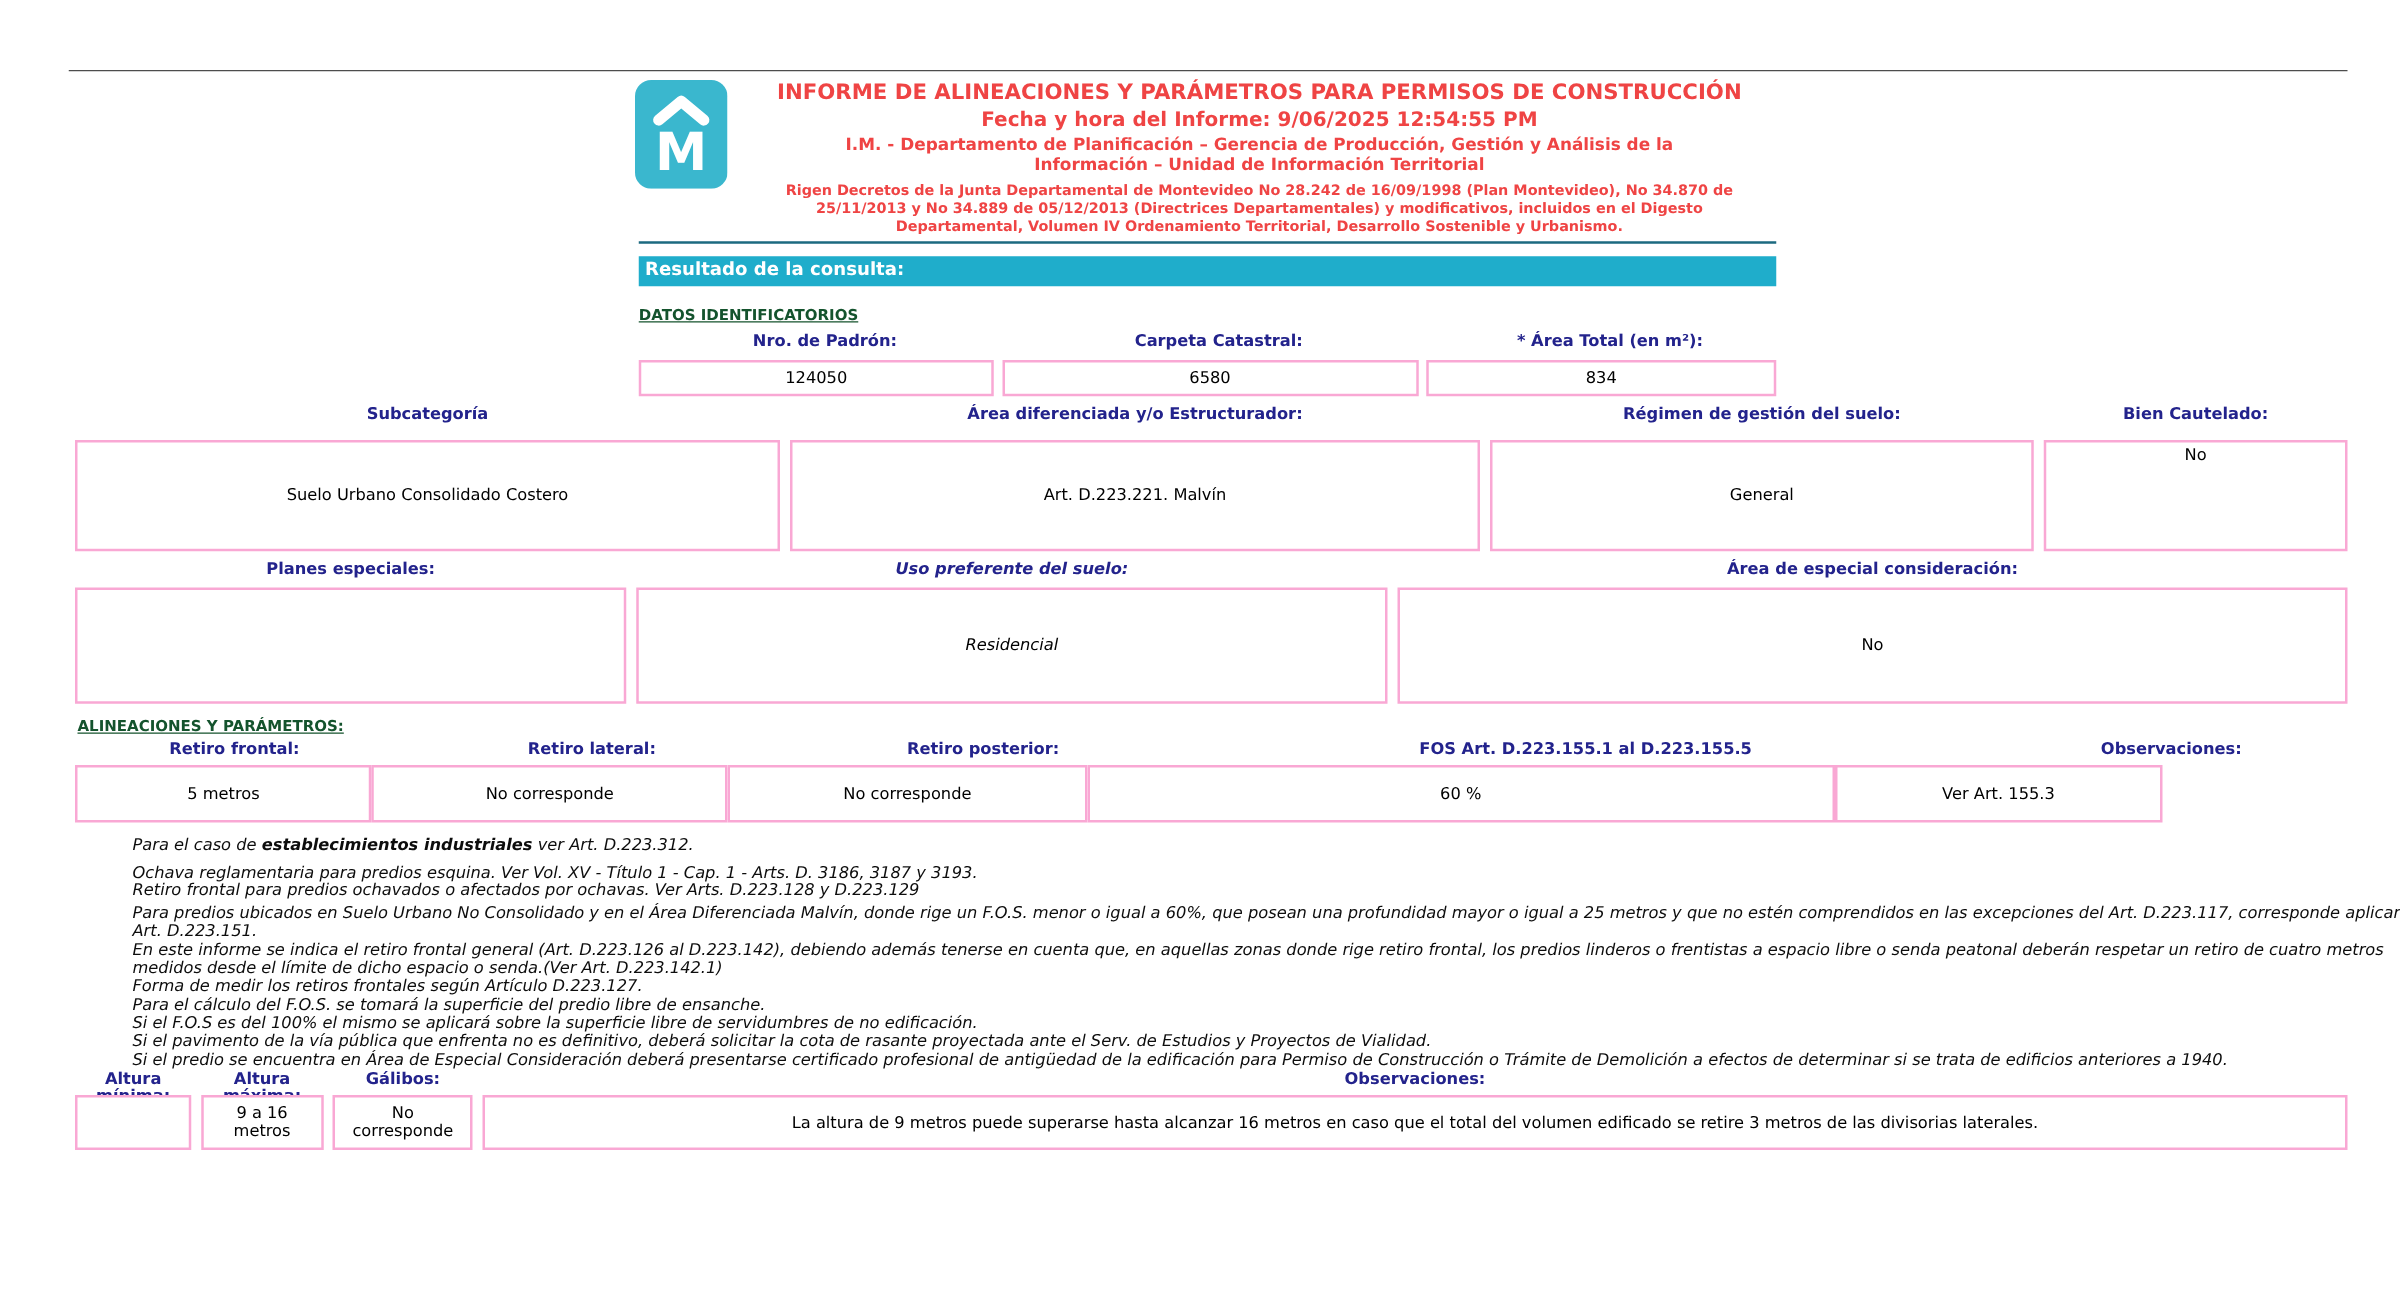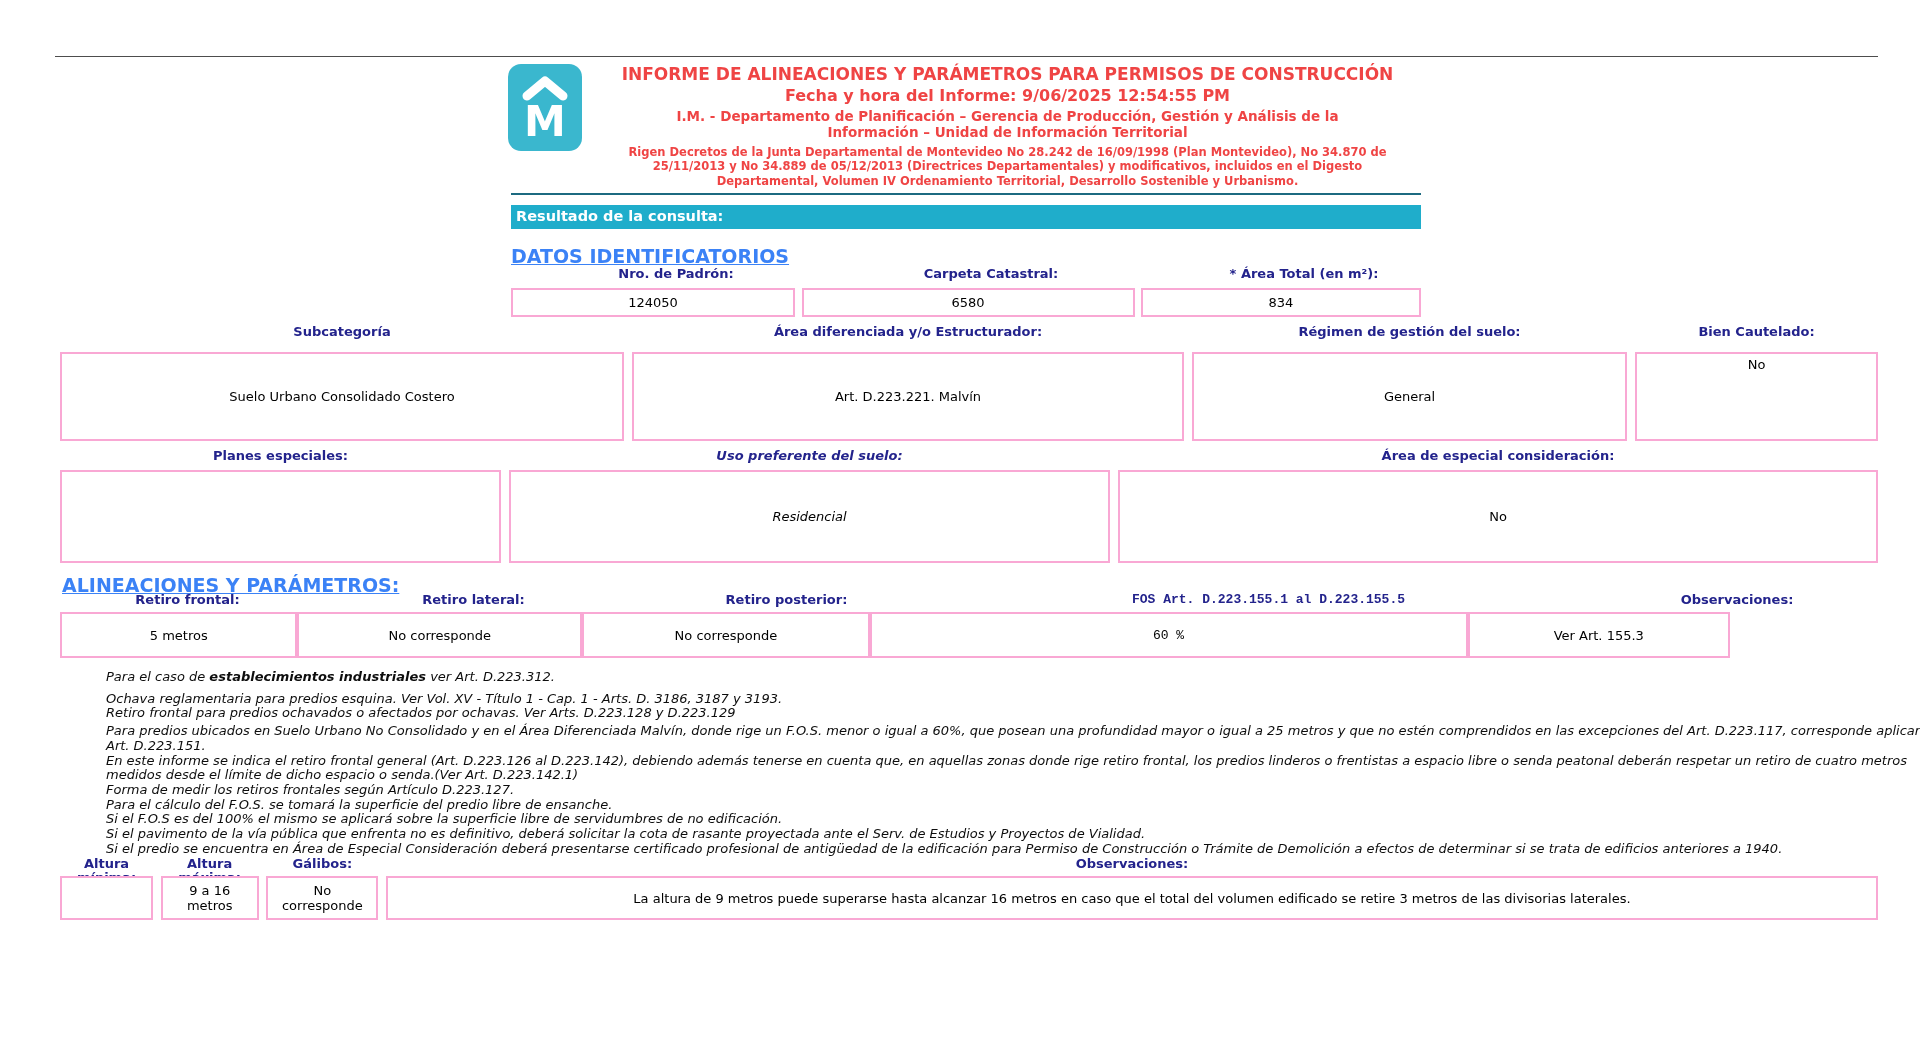--- a/index.html
+++ b/index.html
@@ -23,53 +23,53 @@
   .h-title { font-size:17px; font-weight:bold; white-space:nowrap; }
   .h-date  { font-size:16px; font-weight:bold; margin-top:2px; }
   .h-dept  { font-size:13.5px; font-weight:bold; margin:3px auto 0; max-width:700px; line-height:1.22; }
   .h-decree{ font-size:11.5px; font-weight:bold; margin:4px auto 0; max-width:762px; line-height:1.25; }
 
   
   .result-rule { left:511px; top:193px; width:910px; border-top:2px solid #1c6a80; }
   .result-bar  { left:511px; top:205px; width:910px; height:24px; background:#1fadcb;
                  color:#fff; font-weight:bold; font-size:14.5px; padding:3px 5px; }
 
-  .sec-heading { font-size:19px; font-weight:bold; text-decoration:underline; color:#3b82f6; }
+  .sec-heading { font-size:12px; font-weight:bold; text-decoration:underline; color:#14532d; }
   .datos-heading { left:511px; top:245px; }
   .alin-heading  { left:62px;  top:574px; }
 
   .row { display:flex; justify-content:space-between; }
   .lbl { color:#23238c; font-weight:bold; font-size:13px; text-align:center; line-height:1.1; }
   .box { border:2px solid #f9a8d4; background:#fff; display:flex; align-items:center;
          justify-content:center; font-size:13px; text-align:center; padding:0 6px; }
   .box.top-align { align-items:flex-start; padding-top:3px; }
 
   
-  .datos-labels { left:534px; top:267px; width:910px; }
+  .datos-labels { left:518px; top:267px; width:910px; }
   .datos-boxes  { left:511px; top:288px; width:910px; }
   .datos-boxes .box { height:29px; }
   .w-dp1 { width:284px; } .w-dp2 { width:333px; } .w-dp3 { width:280px; }
 
   
   .rowA-labels { left:60px; top:325px; width:1818px; }
   .rowA-boxes  { left:60px; top:352px; width:1818px; }
   .rowA-boxes .box { height:89px; }
   .w-a1{width:564px;} .w-a2{width:552px;} .w-a3{width:435px;} .w-a4{width:243px;}
 
   
   .rowB-labels { left:60px; top:449px; width:1818px; }
   .rowB-boxes  { left:60px; top:470px; width:1818px; }
   .rowB-boxes .box { height:93px; }
   .w-b1{width:441px;} .w-b2{width:601px;font-style:italic;} .w-b3{width:760px;}
 
   
   .rowC-labels { left:60px; top:593px; width:1818px;align-items:flex-end; }
   .rowC-boxes  { left:60px; top:612px; width:1670px; }
   .rowC-boxes .box { height:46px; }
-  .w-c1{width:255px;} .w-c2{width:306px;} .w-c3{width:309px;} .w-c4{width:644px;font-family:Liberation Mono, monospace;} .w-c5{width:282px;}
+  .w-c1{width:255px;} .w-c2{width:306px;} .w-c3{width:309px;} .w-c4{width:644px;} .w-c5{width:282px;}
 
   
   .notes { left:62px; top:670px; width:1830px; font-style:italic; font-size:13px;
            line-height:14.7px; color:#0d0d0d;margin-left:44px; }
   .note-gap { height:7px; }
   .nl-space { margin-top:3px; }
 
   
   .rowD-labels { left:60px; top:857px; width:1818px; }
   .rowD-boxes  { left:60px; top:876px; width:1818px; }

